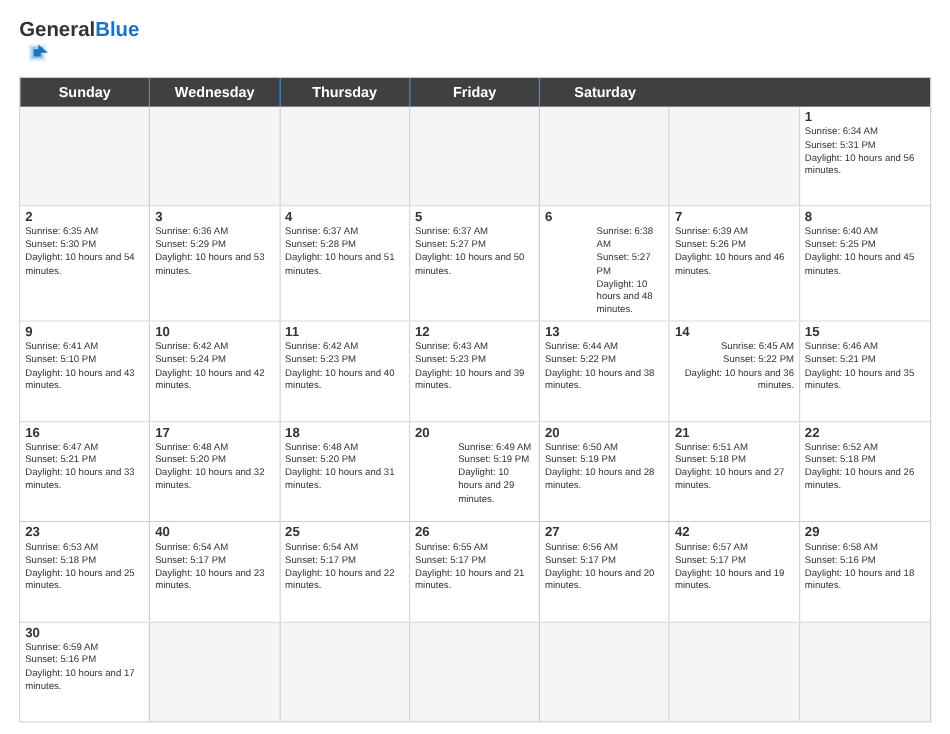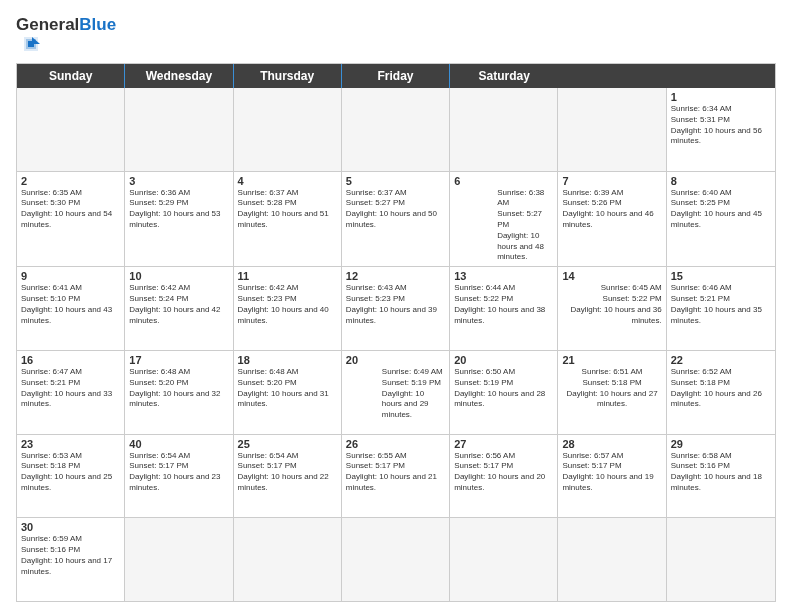--- a/index.html
+++ b/index.html
@@ -266,21 +266,21 @@
 Daylight: 10 hours and 29 minutes.</div>
           </div>
           <div class="cal-cell">
             <span class="day-num">20</span>
             <div class="cell-text" style="white-space: pre-line;">Sunrise: 6:50 AM
 Sunset: 5:19 PM
 Daylight: 10 hours and 28 minutes.</div>
           </div>
           <div class="cal-cell">
             <span class="day-num">21</span>
-            <div class="cell-text" style="white-space: pre-line; text-align: center;">Sunrise: 6:51 AM
+            <div class="cell-text" style="white-space: pre-line;">Sunrise: 6:51 AM
 Sunset: 5:18 PM
 Daylight: 10 hours and 27 minutes.</div>
           </div>
           <div class="cal-cell">
             <span class="day-num">22</span>
             <div class="cell-text" style="white-space: pre-line;">Sunrise: 6:52 AM
 Sunset: 5:18 PM
 Daylight: 10 hours and 26 minutes.</div>
           </div>
         </div>
@@ -309,21 +309,21 @@
 Sunset: 5:17 PM
 Daylight: 10 hours and 21 minutes.</div>
           </div>
           <div class="cal-cell">
             <span class="day-num">27</span>
             <div class="cell-text" style="white-space: pre-line;">Sunrise: 6:56 AM
 Sunset: 5:17 PM
 Daylight: 10 hours and 20 minutes.</div>
           </div>
           <div class="cal-cell">
-            <span class="day-num">28</span>
+            <span class="day-num">42</span>
             <div class="cell-text" style="white-space: pre-line;">Sunrise: 6:57 AM
 Sunset: 5:17 PM
 Daylight: 10 hours and 19 minutes.</div>
           </div>
           <div class="cal-cell">
             <span class="day-num">29</span>
             <div class="cell-text" style="white-space: pre-line;">Sunrise: 6:58 AM
 Sunset: 5:16 PM
 Daylight: 10 hours and 18 minutes.</div>
           </div>

